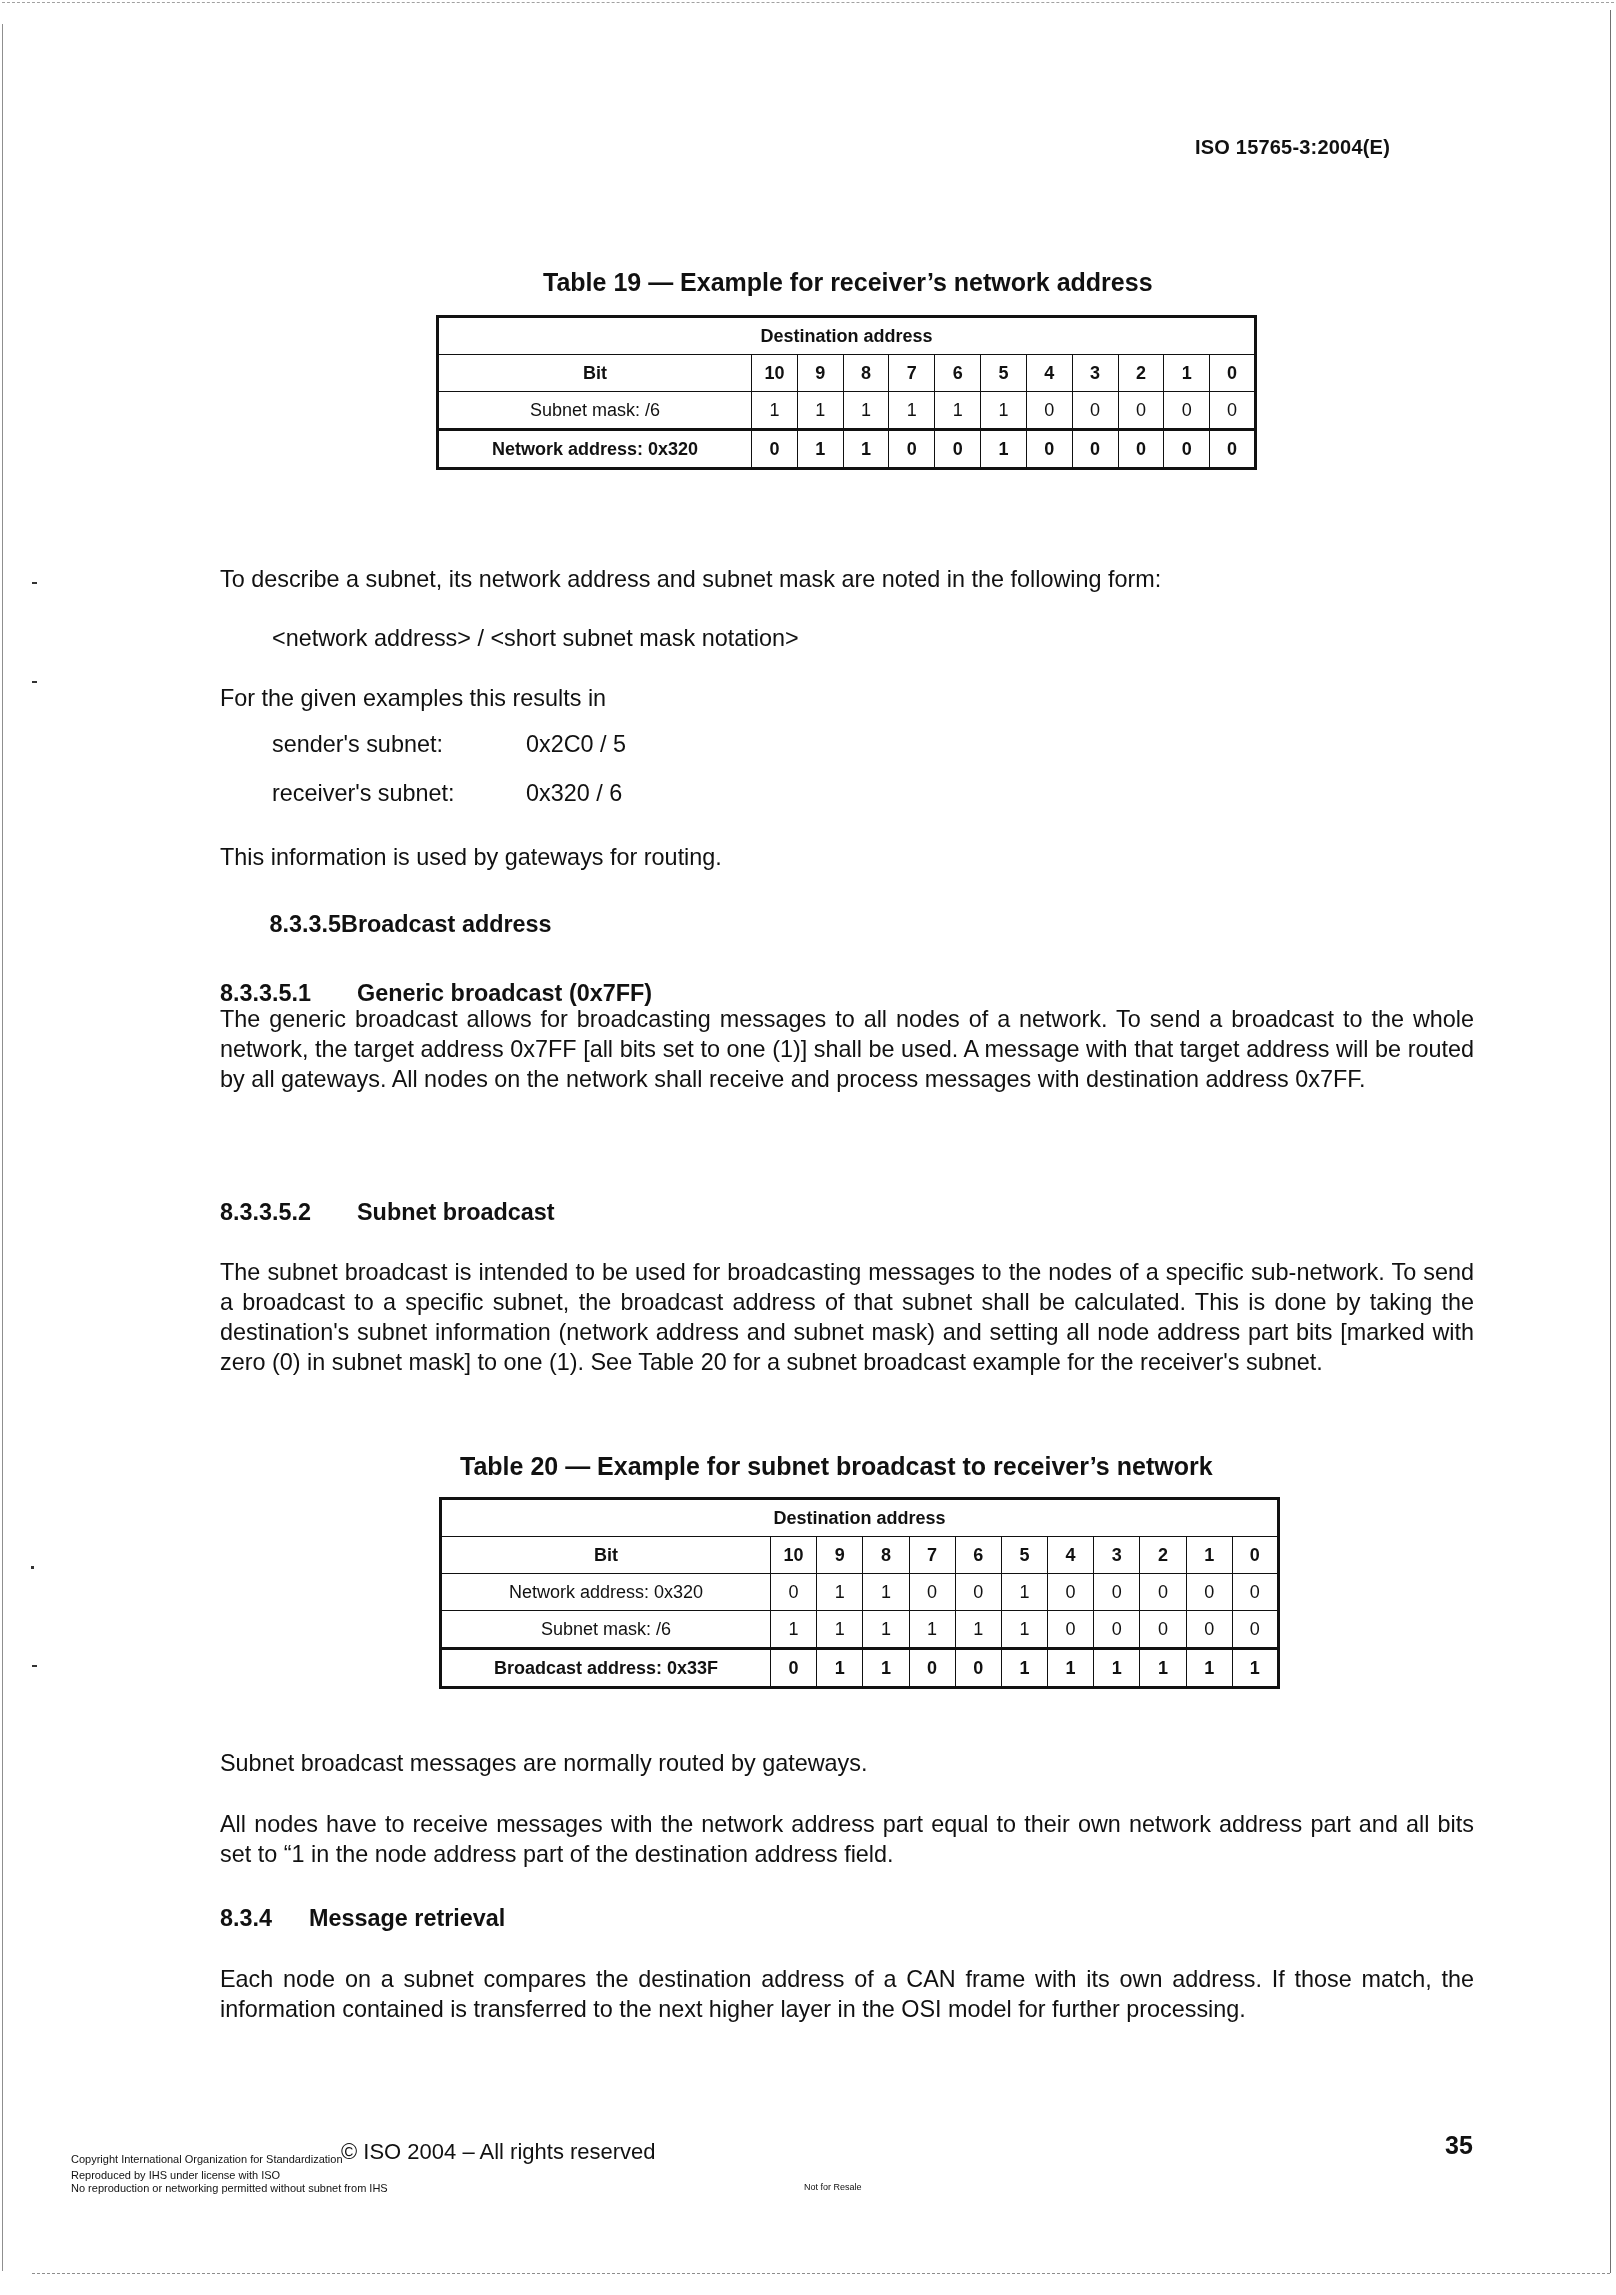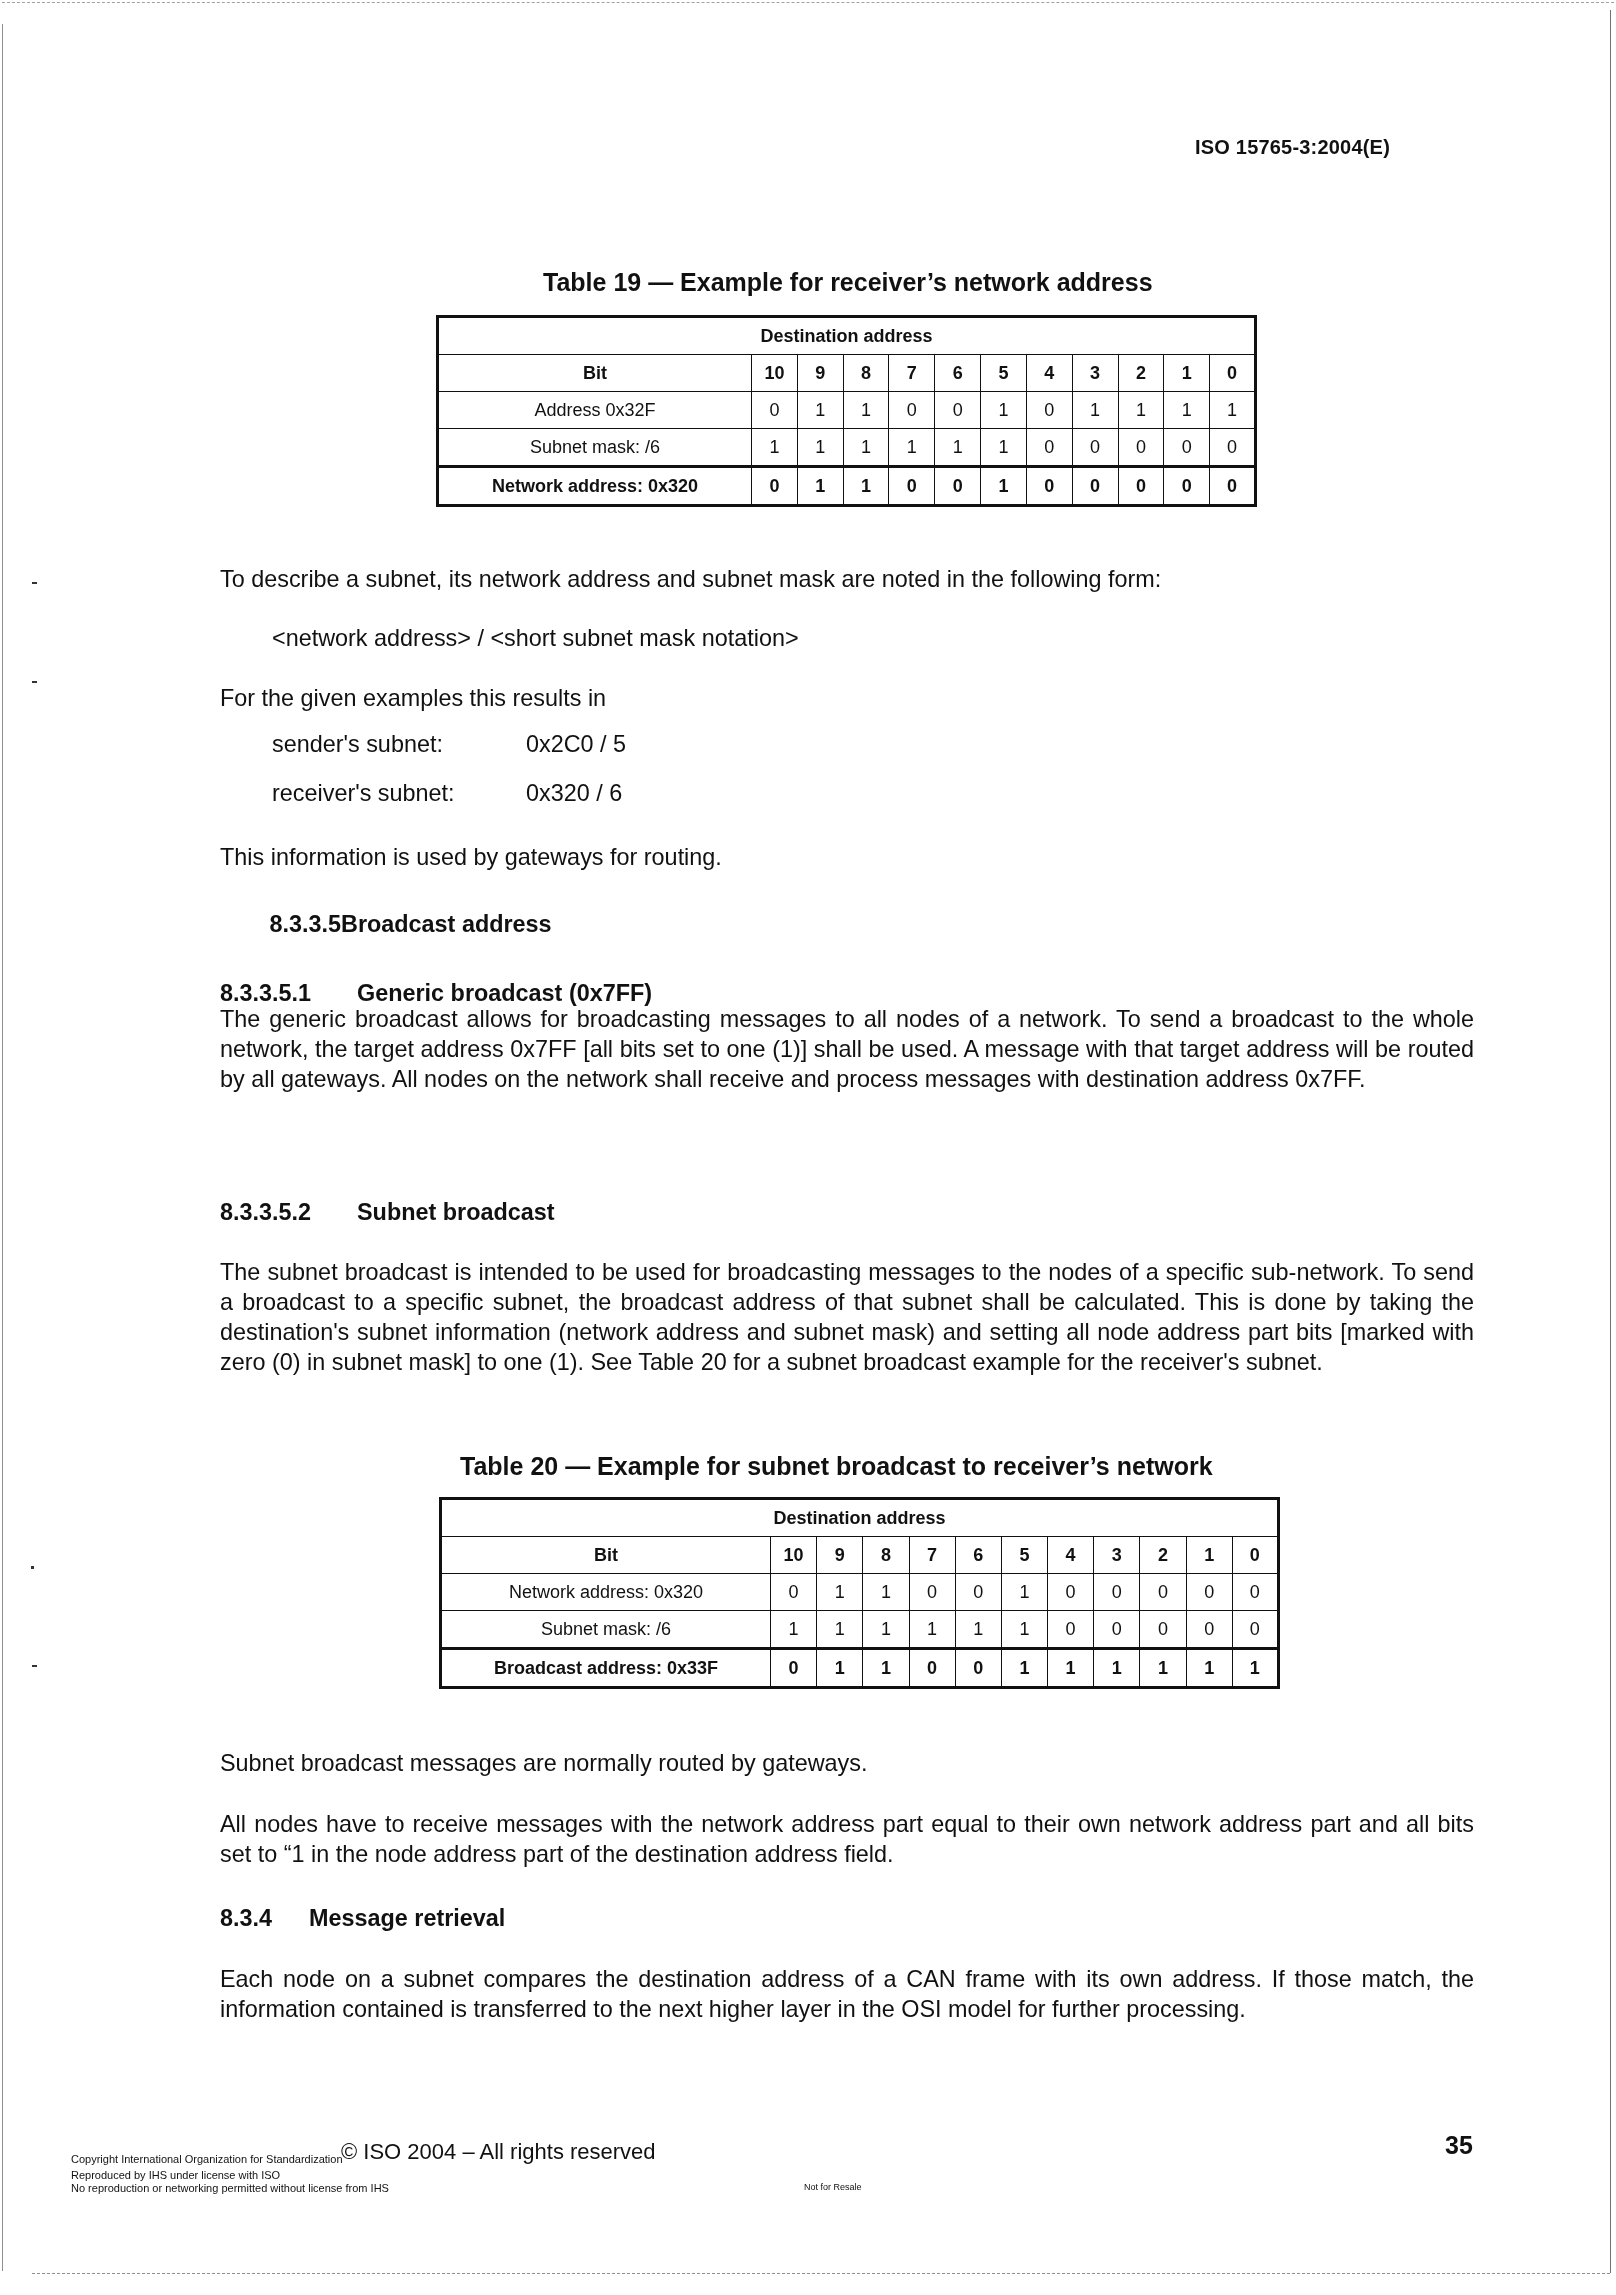--- a/index.html
+++ b/index.html
@@ -65,34 +65,20 @@
         <td>7</td>
         <td>6</td>
         <td>5</td>
         <td>4</td>
         <td>3</td>
         <td>2</td>
         <td>1</td>
         <td>0</td>
       </tr>
       <tr>
-        <td>Address 0x32F</td>
-        <td>0</td>
-        <td>1</td>
-        <td>1</td>
-        <td>0</td>
-        <td>0</td>
-        <td>1</td>
-        <td>0</td>
-        <td>1</td>
-        <td>1</td>
-        <td>1</td>
-        <td>1</td>
-      </tr>
-      <tr>
         <td>Subnet mask: /6</td>
         <td>1</td>
         <td>1</td>
         <td>1</td>
         <td>1</td>
         <td>1</td>
         <td>1</td>
         <td>0</td>
         <td>0</td>
         <td>0</td>
@@ -211,16 +197,16 @@
 <div class="para" style="top:1809px;">All nodes have to receive messages with the network address part equal to their own network address part and all bits set to “1 in the node address part of the destination address field.</div>
 
 <div class="heading" style="top:1905px;">
   <span class="num" style="width:89px;">8.3.4</span><span>Message retrieval</span>
 </div>
 <div class="para" style="top:1964px;">Each node on a subnet compares the destination address of a CAN frame with its own address. If those match, the information contained is transferred to the next higher layer in the OSI model for further processing.</div>
 
 <div class="footer-copy">© ISO 2004 – All rights reserved</div>
 <div class="footer-small" style="top:2153px;">Copyright International Organization for Standardization</div>
 <div class="footer-small" style="top:2169px;">Reproduced by IHS under license with ISO</div>
-<div class="footer-small" style="top:2182px;">No reproduction or networking permitted without license from IHS</div>
+<div class="footer-small" style="top:2182px;">No reproduction or networking permitted without subnet from IHS</div>
 <div class="not-resale">Not for Resale</div>
 <div class="page-num">35</div>
 
 
 </body></html>

